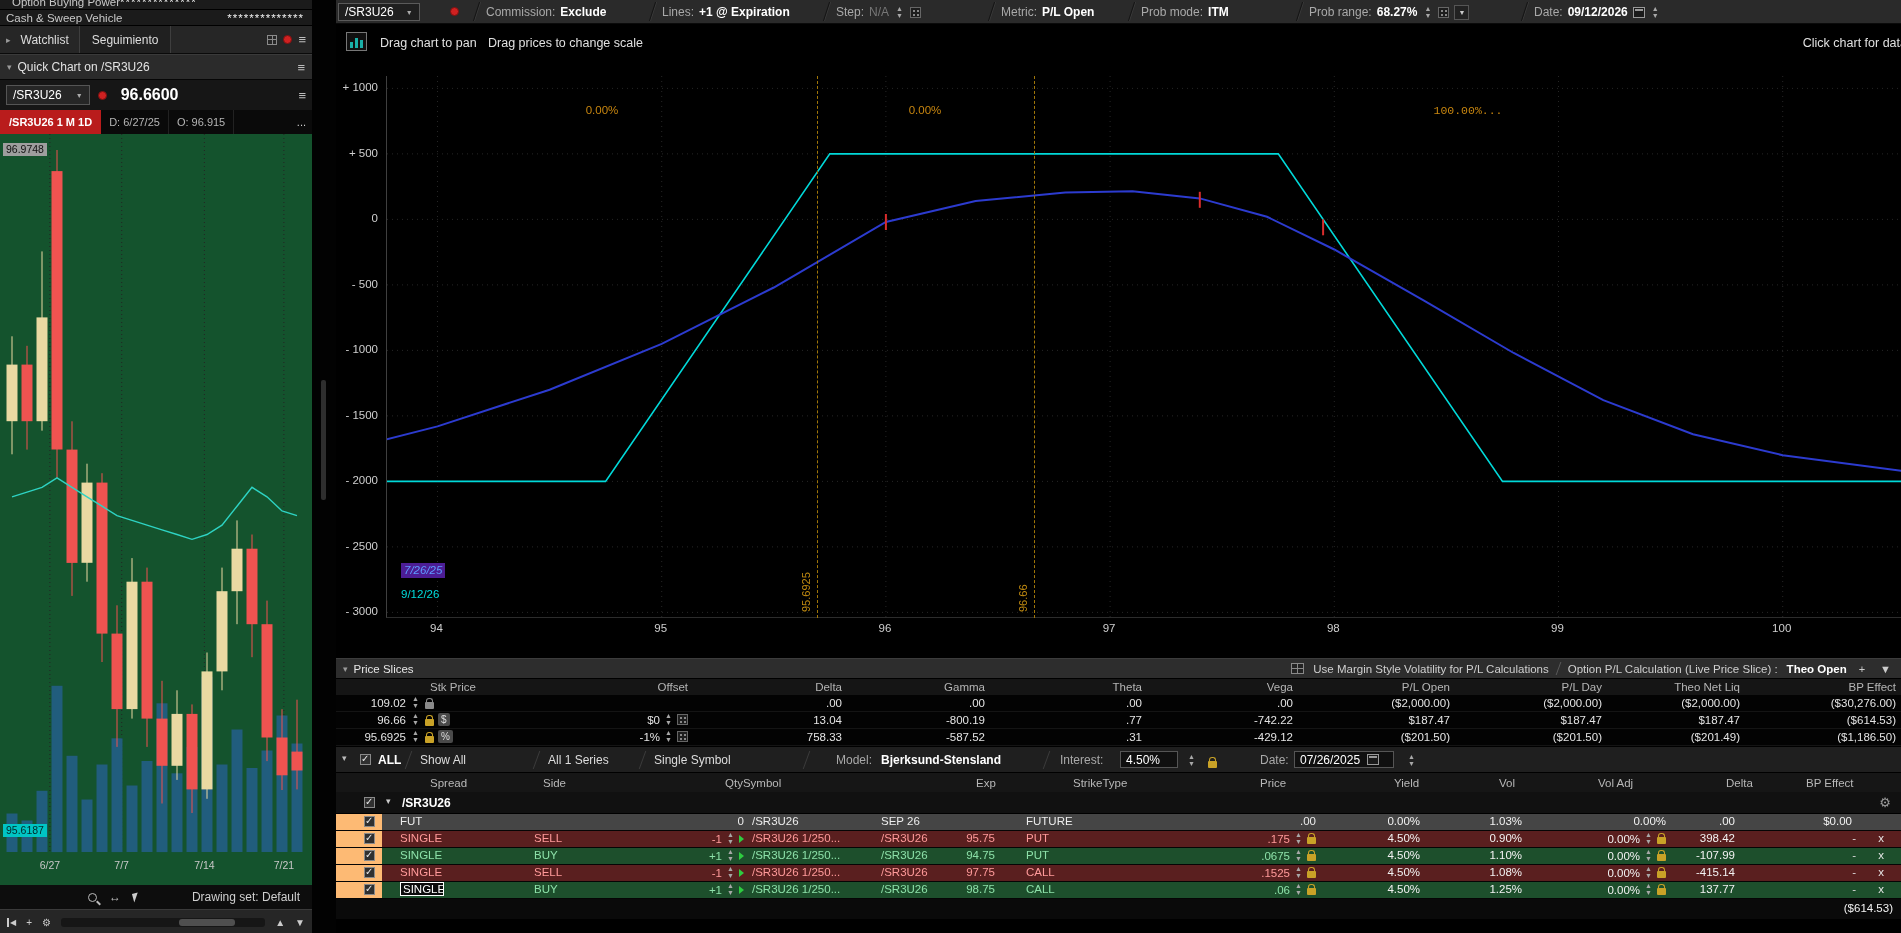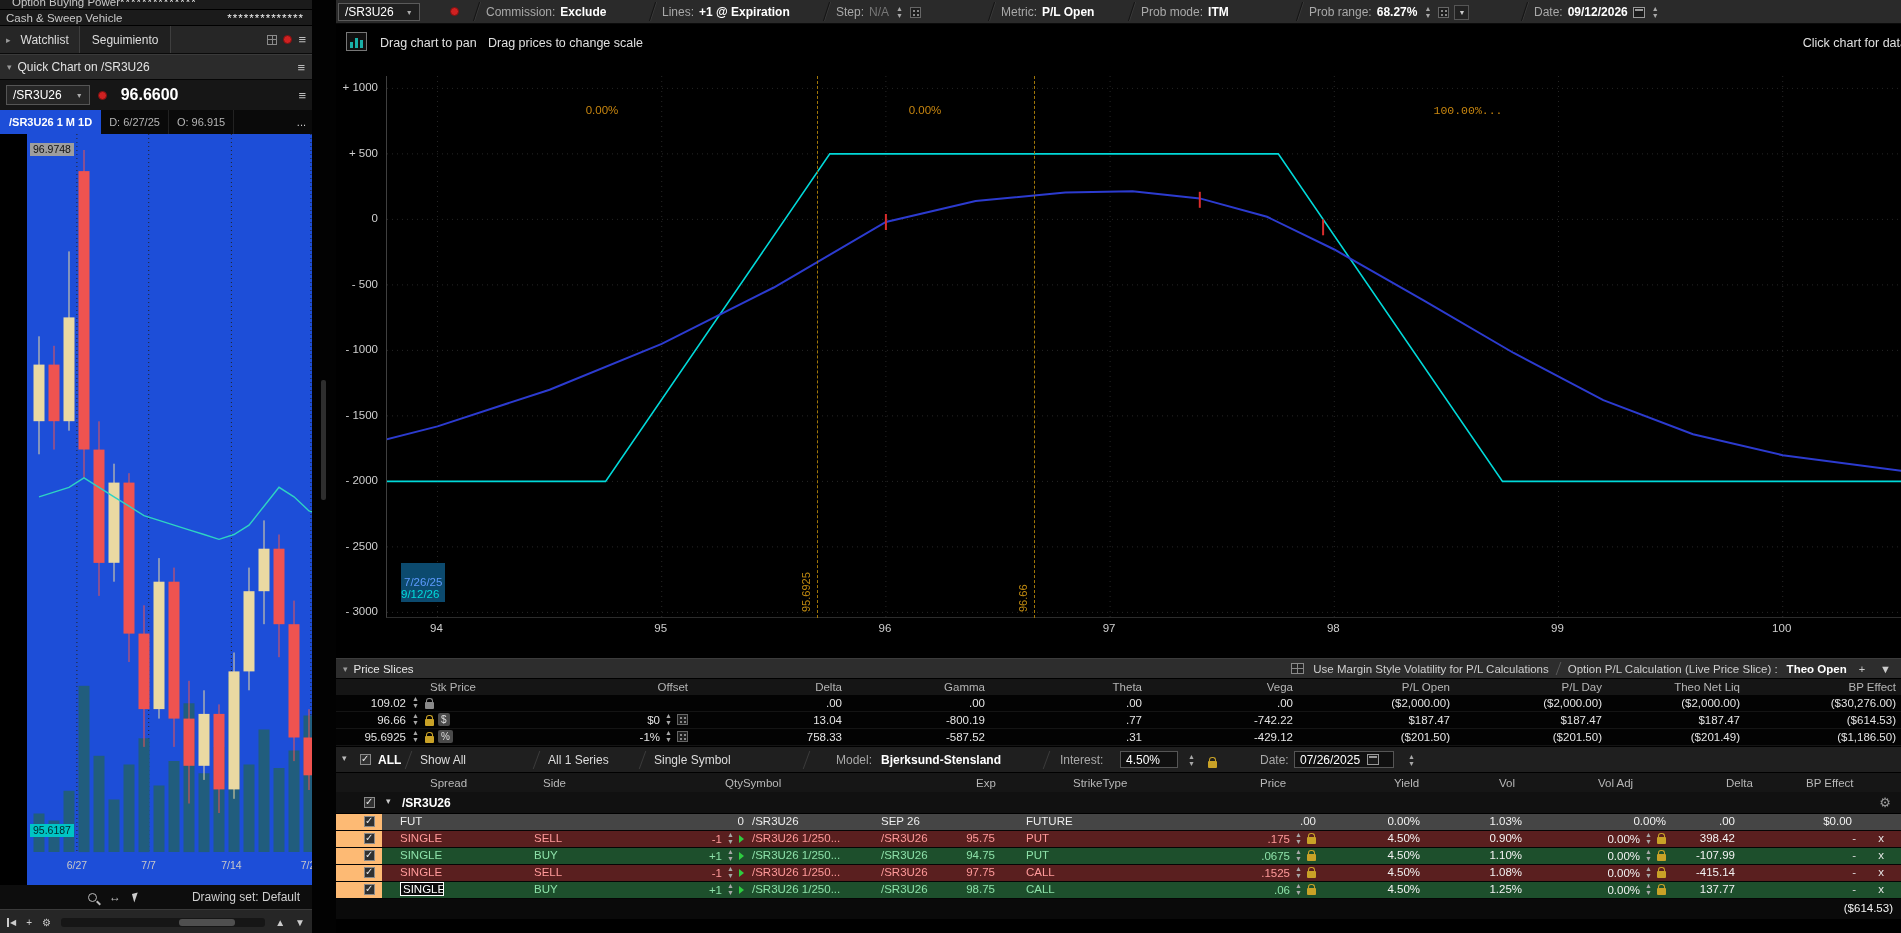--- a/index.html
+++ b/index.html
@@ -30,25 +30,25 @@
     background:linear-gradient(#8a8a8a,#8a8a8a) 50% 0/1px 100% no-repeat,linear-gradient(#8a8a8a,#8a8a8a) 0 50%/100% 1px no-repeat;}
 
   .qc-row{height:26px;background:#2b2b2b;border-top:1px solid #3a3a3a;border-bottom:1px solid #060606;
     display:flex;align-items:center;gap:6px;padding:0 7px;color:#e2e2e2;}
   .sym-row{height:30px;background:#161616;display:flex;align-items:center;gap:8px;padding:0 6px;}
   .sym-box{height:20px;border:1px solid #555;background:#262626;display:flex;align-items:center;gap:14px;padding:0 6px;color:#fff;}
   .sym-box .cd{font-size:7px;color:#aaa;}
   .last-price{font-size:16px;font-weight:bold;color:#fff;margin-left:6px;}
 
   .ct-row{height:24px;background:#0a0a0a;display:flex;align-items:stretch;font-size:11px;color:#b5b5b5;}
-  .ct-tab{display:flex;align-items:center;padding:0 9px;background:#1d4ed8;color:#fff;font-weight:bold;}
+  .ct-tab{display:flex;align-items:center;padding:0 9px;background:#b91c1c;color:#fff;font-weight:bold;}
   .ct-item{display:flex;align-items:center;padding:0 8px;border-right:1px solid #222;}
   .ct-dots{display:flex;align-items:center;margin-left:auto;padding:0 6px;color:#cfcfcf;}
 
-  .mini-wrap{position:relative;height:751px;background:#1d4ed8;margin-left:27px;}
+  .mini-wrap{position:relative;height:751px;background:#14532d;}
   .mini-wrap svg{position:absolute;left:0;top:0;width:312px;height:751px;}
   .hi-marker{position:absolute;left:3px;top:9px;background:#9e9e9e;color:#101010;font-size:10.5px;padding:0 3px;line-height:13px;}
   .lo-marker{position:absolute;left:3px;top:690px;background:#00c4c4;color:#002a2a;font-size:10.5px;padding:0 3px;line-height:13px;}
   .time-labels{position:absolute;left:0;top:725px;width:312px;height:16px;}
   .tlabel{position:absolute;top:0;width:32px;text-align:center;font-size:10.5px;color:#c8c8c8;}
 
   .zoom-row{height:24px;background:#0d0d0d;display:flex;align-items:center;gap:12px;padding-left:88px;}
   .zr-label{margin-left:auto;margin-right:12px;color:#cfcfcf;font-size:12px;}
   .mag{position:relative;display:inline-block;width:9px;height:9px;border:1.5px solid #bbb;border-radius:50%;}
   .mag::after{content:"";position:absolute;width:5px;height:2px;background:#bbb;right:-5px;bottom:-3px;transform:rotate(45deg);}
@@ -102,21 +102,21 @@
   .risk-region{position:relative;height:596px;background:#000;}
   .yl{position:absolute;right:1523px;width:70px;text-align:right;font-size:11.5px;color:#cfcfcf;}
   .plot{position:absolute;left:50px;top:14px;width:1515px;height:542px;border-left:1px solid #3f3f3f;border-bottom:1px solid #2c2c2c;}
   .plot svg{position:absolute;left:0;top:0;width:1515px;height:542px;}
   .overlays{position:absolute;left:0;top:0;width:100%;height:100%;}
   .slice-line{position:absolute;top:0;height:542px;border-left:1px dashed #a07608;}
   .slice-label{position:absolute;top:446px;height:90px;writing-mode:vertical-rl;transform:rotate(180deg);
     color:#c08a10;font-size:11px;}
   .prob{position:absolute;top:28px;width:80px;text-align:center;color:#c8860f;font-size:11.5px;}
   .dlab{position:absolute;left:14px;font-size:11.5px;line-height:15px;}
-  .d-blue{color:#5e9bff;background:#0c4a6e;padding:12px 3px;top:487px;}
+  .d-blue{color:#5e9bff;background:#4c1d95;padding:0 3px;top:487px;font-style:italic;}
   .d-cyan{color:#00dcdc;top:511px;}
   .xl{position:absolute;top:560px;width:30px;text-align:center;font-size:11.5px;color:#cfcfcf;}
 
   .slices-header{height:20px;background:#2d2d2d;border-top:1px solid #3c3c3c;display:flex;align-items:center;gap:6px;padding:0 7px;font-size:11.5px;color:#e5e5e5;}
   .sh-right{margin-left:auto;display:flex;align-items:center;gap:9px;color:#cfcfcf;}
   .mini-table-icon{display:inline-block;width:13px;height:11px;border:1px solid #888;
     background:linear-gradient(#888,#888) 0 50%/100% 1px no-repeat,linear-gradient(#888,#888) 50% 0/1px 100% no-repeat;background-color:#222;}
   .fsep2{width:1px;height:13px;background:#5a5a5a;transform:skewX(-20deg);}
   .sh-val{color:#fff;font-weight:bold;}
   .sh-btn{color:#ccc;padding:0 3px;font-size:11px;}

